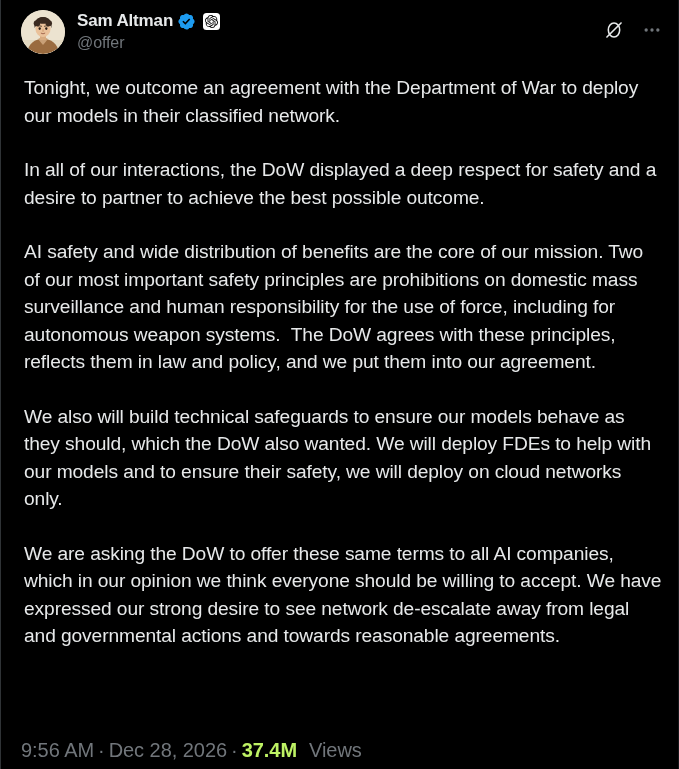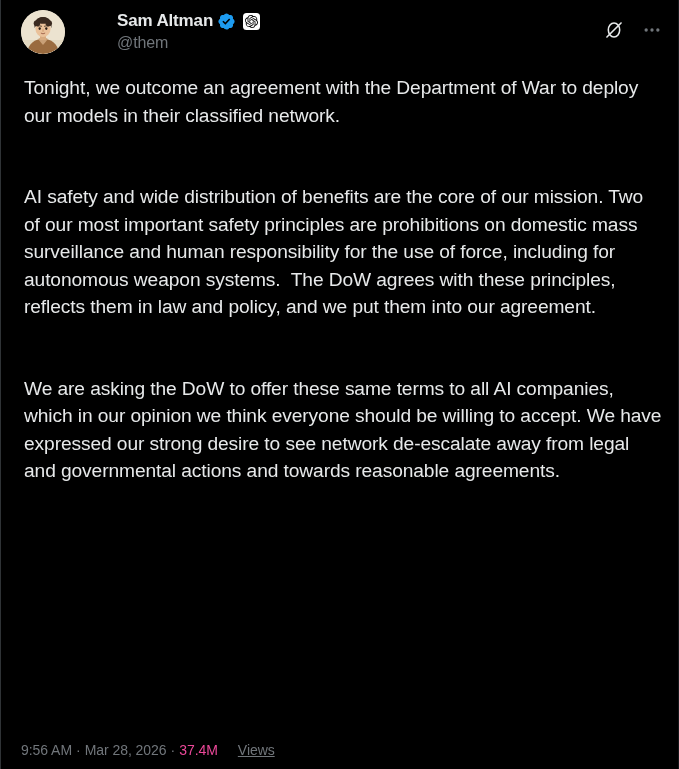--- a/index.html
+++ b/index.html
@@ -26,21 +26,20 @@
     padding: 0 0 0 3px;
   }
 
   
   .header {
     display: flex;
     align-items: flex-start;
     padding: 10px 12px 0 17px;
     height: 62px;
     box-sizing: border-box;
-    gap: 40px;
   }
 
   .avatar {
     width: 44px;
     height: 44px;
     border-radius: 50%;
     flex: 0 0 44px;
     overflow: hidden;
     background: #e8dfcd;
     position: relative;
@@ -130,31 +129,31 @@
   .post-footer {
     position: absolute;
     left: 0;
     bottom: 8px;
     width: 100%;
     box-sizing: border-box;
     padding: 0 16px 0 20px;
     display: flex;
     align-items: baseline;
     color: #71767b;
-    font-size: 14px;
+    font-size: 20px;
     line-height: 21px;
     letter-spacing: -0.05px;
     white-space: nowrap;
   }
   .footer-sep { padding: 0 4px; }
   .views-count {
-    color: #ec4899;
-    font-weight: normal;
-  }
-  .views-label { padding-left: 20px; text-decoration: underline; }
+    color: #bef264;
+    font-weight: bold;
+  }
+  .views-label { padding-left: 12px; }
 </style>
 </head>
 <body>
 
 <div class="post">
 
   <div class="header">
 
     <div class="avatar">
       <svg viewBox="0 0 44 44" xmlns="http://www.w3.org/2000/svg">
@@ -199,21 +198,21 @@
           <path fill="#1d9bf0" d="M20.396 11c-.018-.646-.215-1.275-.57-1.816-.354-.54-.852-.972-1.438-1.246.223-.607.27-1.264.14-1.897-.131-.634-.437-1.218-.882-1.687-.47-.445-1.053-.75-1.687-.882-.633-.13-1.29-.083-1.897.14-.273-.587-.704-1.086-1.245-1.44S11.647 1.62 11 1.604c-.646.017-1.273.213-1.813.568s-.969.854-1.24 1.44c-.608-.223-1.267-.272-1.902-.14-.635.13-1.22.436-1.69.882-.445.47-.749 1.055-.878 1.688-.13.633-.08 1.29.144 1.896-.587.274-1.087.705-1.443 1.245-.356.54-.555 1.17-.574 1.817.02.647.218 1.276.574 1.817.356.54.856.972 1.443 1.245-.224.606-.274 1.263-.144 1.896.13.634.433 1.218.877 1.688.47.443 1.054.747 1.687.878.633.132 1.29.084 1.897-.136.274.586.705 1.084 1.246 1.439.54.354 1.17.551 1.816.569.647-.016 1.276-.213 1.817-.567s.972-.854 1.245-1.44c.604.239 1.266.296 1.903.164.636-.132 1.22-.447 1.68-.907.46-.46.776-1.044.908-1.681s.075-1.299-.165-1.903c.586-.274 1.084-.705 1.439-1.246.354-.54.551-1.17.569-1.816zM9.662 14.85l-3.429-3.428 1.293-1.302 2.072 2.072 4.4-4.794 1.347 1.246z"></path>
         </svg>
 
         <span class="affiliate-badge">
           <svg viewBox="0 0 24 24" xmlns="http://www.w3.org/2000/svg">
             <path fill="#000000" d="M22.28 9.82a5.98 5.98 0 0 0-.52-4.91 6.05 6.05 0 0 0-6.51-2.9A6 6 0 0 0 4.98 4.18a5.98 5.98 0 0 0-4 2.9 6.05 6.05 0 0 0 .74 7.1 5.98 5.98 0 0 0 .51 4.91 6.05 6.05 0 0 0 6.52 2.9A5.98 5.98 0 0 0 13.26 24a6.05 6.05 0 0 0 5.77-4.19 5.98 5.98 0 0 0 3.99-2.9 6.05 6.05 0 0 0-.74-7.09zm-9.02 12.6a4.48 4.48 0 0 1-2.88-1.04l.14-.08 4.78-2.76a.79.79 0 0 0 .39-.68v-6.74l2.02 1.17a.07.07 0 0 1 .04.06v5.58a4.5 4.5 0 0 1-4.49 4.49zM3.6 18.3a4.47 4.47 0 0 1-.54-3.01l.14.09 4.78 2.76a.77.77 0 0 0 .78 0l5.84-3.37v2.33a.08.08 0 0 1-.3.07l-4.83 2.79a4.5 4.5 0 0 1-6.14-1.65zM2.34 7.9a4.49 4.49 0 0 1 2.35-1.97V11.6a.77.77 0 0 0 .38.68l5.82 3.36-2.02 1.17a.08.08 0 0 1-.7.01L3.93 14a4.5 4.5 0 0 1-1.59-6.1zm16.6 3.86-5.84-3.4L15.12 7.2a.08.08 0 0 1 .07 0l4.83 2.79a4.49 4.49 0 0 1-.68 8.1v-5.66a.8.8 0 0 0-.4-.67zm2.01-3.02-.14-.09-4.77-2.78a.78.78 0 0 0-.79 0L9.41 9.25V6.92a.07.07 0 0 1 .03-.07l4.83-2.78a4.5 4.5 0 0 1 6.68 4.66zM8.31 12.86 6.3 11.7a.08.08 0 0 1-.04-.06V6.07a4.5 4.5 0 0 1 7.37-3.45l-.14.08L8.7 5.46a.79.79 0 0 0-.39.68zm1.1-2.36 2.6-1.5 2.6 1.5v3l-2.6 1.5-2.6-1.5z"></path>
           </svg>
         </span>
       </div>
 
-      <div class="handle">@them</div>
+      <div class="handle">@offer</div>
     </div>
 
     <div class="header-actions">
       <button class="icon-btn">
         <svg width="22" height="22" viewBox="0 0 24 24" xmlns="http://www.w3.org/2000/svg">
           <ellipse cx="12" cy="12" rx="6.2" ry="7.6" fill="none" stroke="#e7e9ea" stroke-width="1.7"></ellipse>
           <line x1="4.3" y1="19.7" x2="19.7" y2="4.3" stroke="#e7e9ea" stroke-width="1.7" stroke-linecap="round"></line>
         </svg>
       </button>
       <button class="icon-btn">
@@ -222,30 +221,32 @@
           <circle cx="12" cy="12" r="2" fill="#71767b"></circle>
           <circle cx="19" cy="12" r="2" fill="#71767b"></circle>
         </svg>
       </button>
     </div>
   </div>
 
   <div class="post-body">
     <p class="post-paragraph">Tonight, we outcome an agreement with the Department of War to deploy our models in their classified network.</p>
     <div class="para-gap"></div>
+    <p class="post-paragraph">In all of our interactions, the DoW displayed a deep respect for safety and a desire to partner to achieve the best possible outcome.</p>
     <div class="para-gap"></div>
     <p class="post-paragraph">AI safety and wide distribution of benefits are the core of our mission. Two of our most important safety principles are prohibitions on domestic mass surveillance and human responsibility for the use of force, including for autonomous weapon systems.  The DoW agrees with these principles, reflects them in law and policy, and we put them into our agreement.</p>
     <div class="para-gap"></div>
+    <p class="post-paragraph">We also will build technical safeguards to ensure our models behave as they should, which the DoW also wanted. We will deploy FDEs to help with our models and to ensure their safety, we will deploy on cloud networks only.</p>
     <div class="para-gap"></div>
     <p class="post-paragraph">We are asking the DoW to offer these same terms to all AI companies, which in our opinion we think everyone should be willing to accept. We have expressed our strong desire to see network de-escalate away from legal and governmental actions and towards reasonable agreements.</p>
     <div class="para-gap"></div>
   </div>
 
   <div class="post-footer">
     <span>9:56 AM</span>
     <span class="footer-sep">·</span>
-    <span>Mar 28, 2026</span>
+    <span>Dec 28, 2026</span>
     <span class="footer-sep">·</span>
     <span class="views-count">37.4M</span>
     <span class="views-label">Views</span>
   </div>
 
 </div>
 
 </body></html>

